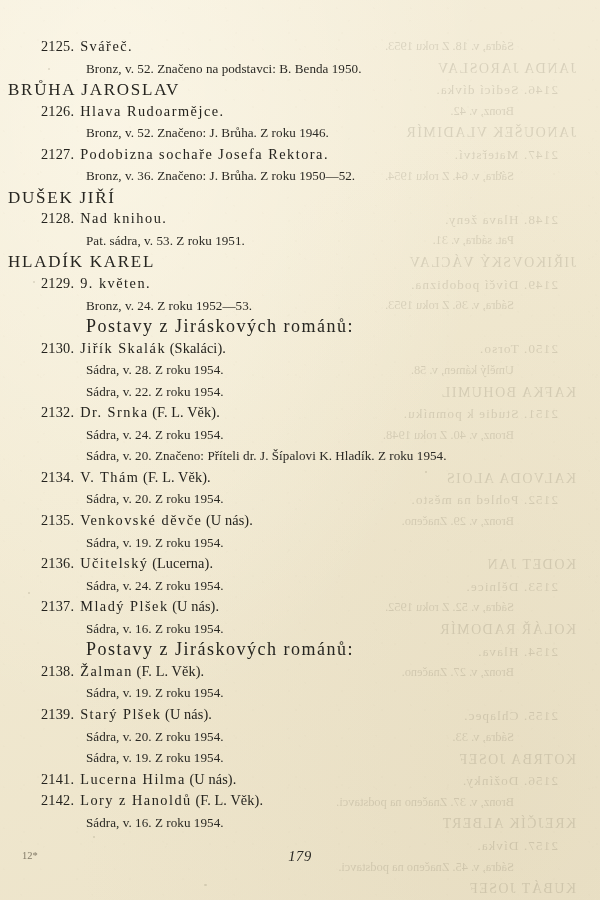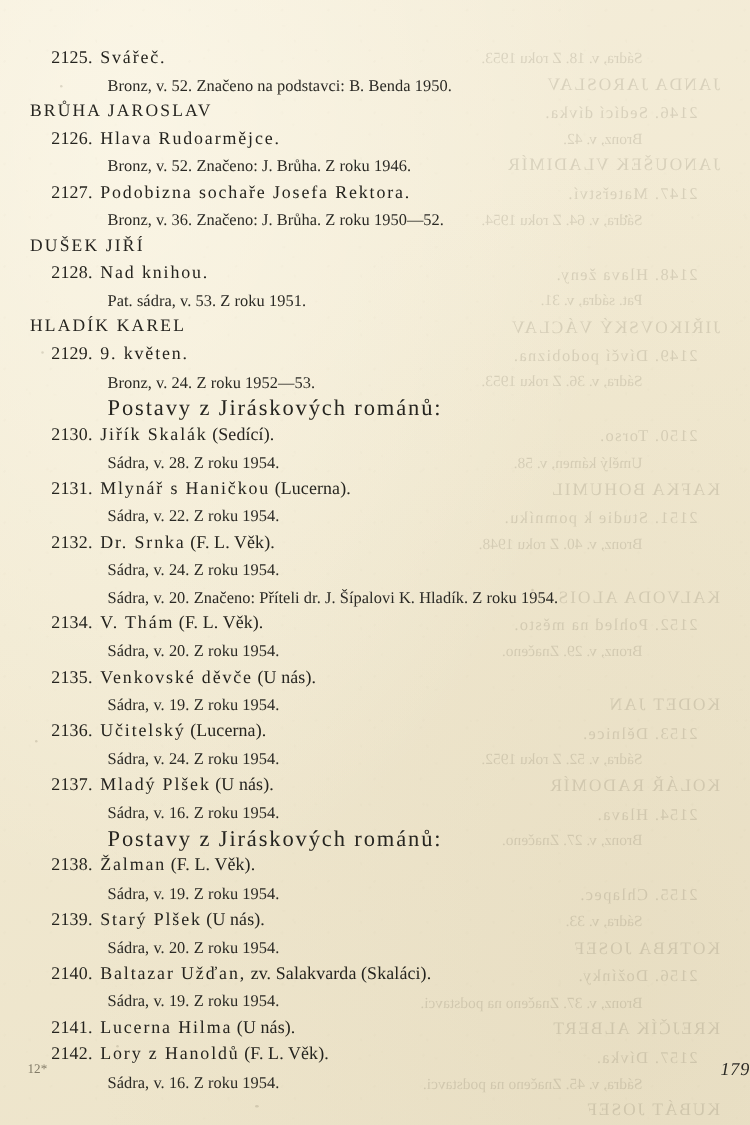--- a/index.html
+++ b/index.html
@@ -74,22 +74,22 @@
   }
 
   .line {
     height: 21.55px;
     line-height: 21.55px;
     white-space: nowrap;
   }
 
   
   .artist {
-    margin-left: 24px;
-    font-size: 14px;
+    margin-left: 8px;
+    font-size: 17px;
     letter-spacing: 1.75px;
     color: #262520;
   }
 
   
   .entry {
     margin-left: 41px;
     font-size: 14.3px;
     color: #24231e;
   }
@@ -134,21 +134,21 @@
     top: 2px;
     font-size: 10.5px;
     color: #6f6856;
     opacity: 0.85;
   }
   #folio {
     position: absolute;
     left: 0;
     top: 0;
     width: 600px;
-    text-align: right;
+    text-align: center;
     font-style: italic;
     font-size: 14.5px;
     letter-spacing: 0.6px;
     color: #2a2924;
   }
 
   
   .speck {
     position: absolute;
     background: rgba(120,110,85,0.22);
@@ -215,41 +215,39 @@
       <div class="line desc">Bronz, v. 52. Značeno: J. Brůha. Z roku 1946.</div>
       <div class="line entry"><span class="num">2127.</span><span class="title">Podobizna sochaře Josefa Rektora.</span></div>
       <div class="line desc">Bronz, v. 36. Značeno: J. Brůha. Z roku 1950—52.</div>
       <div class="line artist">DUŠEK JIŘÍ</div>
       <div class="line entry"><span class="num">2128.</span><span class="title">Nad knihou.</span></div>
       <div class="line desc">Pat. sádra, v. 53. Z roku 1951.</div>
       <div class="line artist">HLADÍK KAREL</div>
       <div class="line entry"><span class="num">2129.</span><span class="title">9. květen.</span></div>
       <div class="line desc">Bronz, v. 24. Z roku 1952—53.</div>
       <div class="line group">Postavy z Jiráskových románů:</div>
-      <div class="line entry"><span class="num">2130.</span><span class="title">Jiřík Skalák</span><span class="suffix"> (Sedící).</span></div>
+      <div class="line entry"><span class="num">2130.</span><span class="title">Jiřík Skalák</span><span class="suffix"> (Skaláci).</span></div>
       <div class="line desc">Sádra, v. 28. Z roku 1954.</div>
-      <div class="line entry"><span class="num">2131.</span><span class="title">Mlynář s Haničkou</span><span class="suffix"> (Lucerna).</span></div>
       <div class="line desc">Sádra, v. 22. Z roku 1954.</div>
       <div class="line entry"><span class="num">2132.</span><span class="title">Dr. Srnka</span><span class="suffix"> (F. L. Věk).</span></div>
       <div class="line desc">Sádra, v. 24. Z roku 1954.</div>
       <div class="line desc">Sádra, v. 20. Značeno: Příteli dr. J. Šípalovi K. Hladík. Z roku 1954.</div>
       <div class="line entry"><span class="num">2134.</span><span class="title">V. Thám</span><span class="suffix"> (F. L. Věk).</span></div>
       <div class="line desc">Sádra, v. 20. Z roku 1954.</div>
       <div class="line entry"><span class="num">2135.</span><span class="title">Venkovské děvče</span><span class="suffix"> (U nás).</span></div>
       <div class="line desc">Sádra, v. 19. Z roku 1954.</div>
       <div class="line entry"><span class="num">2136.</span><span class="title">Učitelský</span><span class="suffix"> (Lucerna).</span></div>
       <div class="line desc">Sádra, v. 24. Z roku 1954.</div>
       <div class="line entry"><span class="num">2137.</span><span class="title">Mladý Plšek</span><span class="suffix"> (U nás).</span></div>
       <div class="line desc">Sádra, v. 16. Z roku 1954.</div>
       <div class="line group">Postavy z Jiráskových románů:</div>
       <div class="line entry"><span class="num">2138.</span><span class="title">Žalman</span><span class="suffix"> (F. L. Věk).</span></div>
       <div class="line desc">Sádra, v. 19. Z roku 1954.</div>
       <div class="line entry"><span class="num">2139.</span><span class="title">Starý Plšek</span><span class="suffix"> (U nás).</span></div>
       <div class="line desc">Sádra, v. 20. Z roku 1954.</div>
-      <div class="line entry"><span class="num">2140.</span><span class="title">Baltazar Užďan,</span><span class="suffix"> zv. Salakvarda (Skaláci).</span></div>
       <div class="line desc">Sádra, v. 19. Z roku 1954.</div>
       <div class="line entry"><span class="num">2141.</span><span class="title">Lucerna Hilma</span><span class="suffix"> (U nás).</span></div>
       <div class="line entry"><span class="num">2142.</span><span class="title">Lory z Hanoldů</span><span class="suffix"> (F. L. Věk).</span></div>
       <div class="line desc">Sádra, v. 16. Z roku 1954.</div>
     </div>
 
   <div class="speck" style="left:48px;  top:68px;  width:2px; height:2px;"></div>
   <div class="speck" style="left:33px;  top:281px; width:2px; height:2px;"></div>
   <div class="speck" style="left:28px;  top:592px; width:2px; height:2px;"></div>
   <div class="speck" style="left:204px; top:884px; width:3px; height:2px;"></div>

